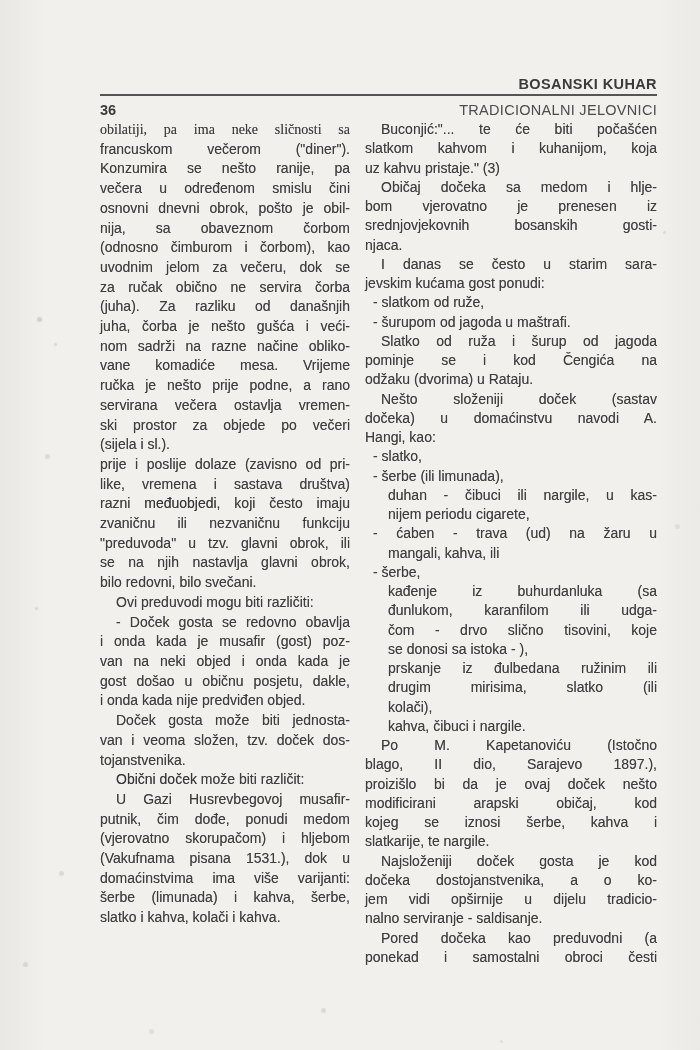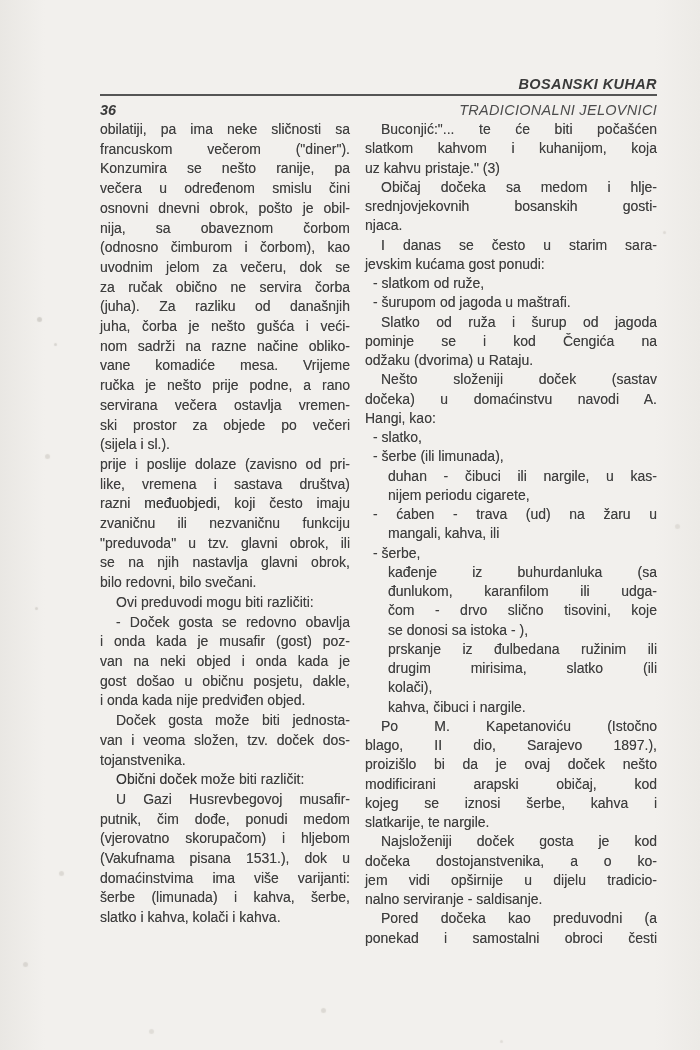--- a/index.html
+++ b/index.html
@@ -9,40 +9,40 @@
     position:relative;
     width:700px; height:1050px;
     background:
       linear-gradient(90deg, #e9e7e3 0px, #f2f0ed 45px, #f2f0ed 655px, #eceae6 700px),
       #f1efec;
     overflow:hidden;
     color:#3e3e3e;
   }
 
   
-  .header { position:absolute; left:100px; right:43px; top:76px;font-style:italic; }
+  .header { position:absolute; left:100px; right:43px; top:76px; }
   .h-title {
     text-align:right; font-weight:bold; font-size:14.5px;
     letter-spacing:0.4px; color:#3a3a3a; padding-bottom:2px;
   }
   .h-rule { border-top:2px solid #555; width:100%; height:0; }
   .h-row { display:flex; justify-content:space-between; font-size:14.5px; padding-top:6px; }
   .h-num { font-weight:bold; color:#3a3a3a; }
   .h-sec { color:#4c4c4c; letter-spacing:0.3px; }
 
   
   .col { position:absolute; top:120px; font-size:14px; text-shadow:0 0 0.5px rgba(62,62,62,0.55); }
   .col-left  { left:100px; width:250px; line-height:19.7px; }
   .col-right { left:365px; width:292px; line-height:19.25px; }
 
   .block { margin:0; }
   .line { text-align:justify; text-align-last:justify; }
   .line.last { text-align-last:left; }
   .b-para .line.first { padding-left:16px; }
-  .b-para.noindent .line.first { padding-left:0; }
+  .b-para.noindent .line.first { padding-left:0;font-family:Liberation Serif, serif; }
   .b-dash { padding-left:23px; }
   .b-dash .line.first { margin-left:-15px; }
   .b-cont { padding-left:23px; }
   .bold { font-weight:normal; color:#353535; }
 
   
   .scan-noise {
     position:absolute; left:0; top:0; width:3px; height:3px; border-radius:50%;
     background:transparent;
     box-shadow:
@@ -132,20 +132,21 @@
       </div>
     </div>
   <div class="col col-right">
       <div class="block b-para">
         <div class="line first">Buconjić:"... te će biti počašćen</div>
         <div class="line">slatkom kahvom i kuhanijom, koja</div>
         <div class="line last">uz kahvu pristaje." (3)</div>
       </div>
       <div class="block b-para">
         <div class="line first">Običaj dočeka sa medom i hlje-</div>
+        <div class="line">bom vjerovatno je prenesen iz</div>
         <div class="line">srednjovjekovnih bosanskih gosti-</div>
         <div class="line last">njaca.</div>
       </div>
       <div class="block b-para">
         <div class="line first">I danas se često u starim sara-</div>
         <div class="line last">jevskim kućama gost ponudi:</div>
       </div>
       <div class="block b-dash">
         <div class="line first last">- slatkom od ruže,</div>
       </div>

